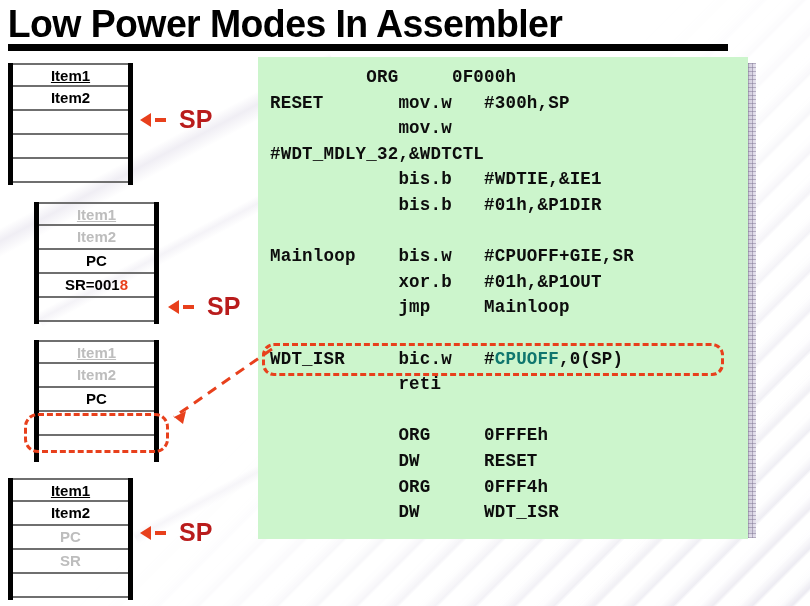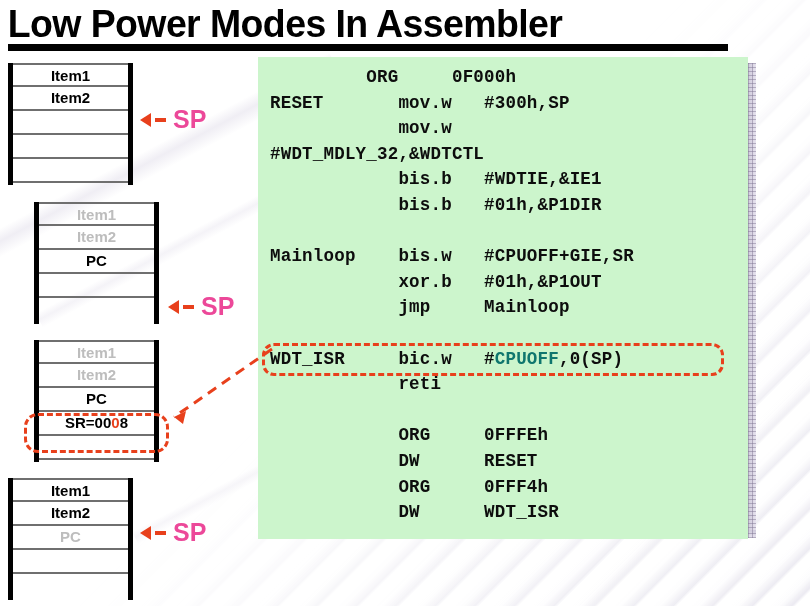--- a/index.html
+++ b/index.html
@@ -104,21 +104,21 @@
     line-height: 22px;
     text-align: center;
     font-family: "Liberation Sans", sans-serif;
     font-size: 15px;
     font-weight: bold;
     color: #000000;
     border-bottom: 2px solid #6f6f6f;
     background: transparent;
     white-space: nowrap;
   }
-  .cell.first { border-top: 2px solid #6f6f6f; }
+  .cell.first { border-top: 2px solid #6f6f6f; text-decoration: underline; }
   .cell.faded { color: #bdbdbd; }
   .cell.empty { color: transparent; }
   .cell .hot { color: #e8401c; }
 
   
   .sp-marker {
     position: absolute;
     display: flex;
     align-items: center;
     gap: 4px;
@@ -134,22 +134,22 @@
   .sp-dash {
     width: 11px;
     height: 4px;
     background: #e8401c;
     display: block;
   }
   .sp-label {
     font-family: "Liberation Sans", sans-serif;
     font-weight: bold;
     font-size: 25px;
-    color: #ec4899;
-    margin-left: 3px;
+    color: #b91c1c;
+    margin-left: 9px;
     line-height: 1;
   }
 
   
   .sr-highlight {
     position: absolute;
     border: 3px dashed #e8401c;
     border-radius: 14px;
     box-sizing: border-box;
     pointer-events: none;
@@ -259,54 +259,55 @@
     <span class="sp-label">SP</span>
   </div>
 
   <div class="stack" id="stack-2" style="left:34px; top:202px; width:125px; height:122px;">
     <div class="rail left"></div>
     <div class="rail right"></div>
     <div class="cells">
         <div class="cell first faded">Item1</div>
         <div class="cell faded">Item2</div>
         <div class="cell">PC</div>
+        <div class="cell">SR=001<span class="hot">8</span></div>
         <div class="cell empty">&nbsp;</div>
       </div>
   </div>
   <div class="sp-marker" id="sp-2" style="left:168px; top:294px;">
     <span class="sp-arrow"></span>
     <span class="sp-dash"></span>
     <span class="sp-label">SP</span>
   </div>
 
   <div class="stack" id="stack-3" style="left:34px; top:340px; width:125px; height:122px;">
     <div class="rail left"></div>
     <div class="rail right"></div>
     <div class="cells">
         <div class="cell first faded">Item1</div>
         <div class="cell faded">Item2</div>
         <div class="cell">PC</div>
-        <div class="cell">SR=00<span class="hot">0</span>8</div>
         <div class="cell empty">&nbsp;</div>
       </div>
   </div>
   <div class="sr-highlight" id="sr-hl" style="left:24px; top:413px; width:145px; height:40px;"></div>
 
   <svg class="connector" style="left:150px; top:345px; width:130px; height:95px;" viewBox="0 0 130 95">
     <line x1="122" y1="4" x2="24" y2="72" stroke="#e8401c" stroke-width="3" stroke-dasharray="10 7" stroke-linecap="butt"></line>
     <polygon points="24,72 36,66 33,79" fill="#e8401c"></polygon>
   </svg>
 
   <div class="stack" id="stack-4" style="left:8px; top:478px; width:125px; height:122px;">
     <div class="rail left"></div>
     <div class="rail right"></div>
     <div class="cells">
         <div class="cell first">Item1</div>
         <div class="cell">Item2</div>
         <div class="cell faded">PC</div>
+        <div class="cell faded">SR</div>
         <div class="cell empty">&nbsp;</div>
       </div>
   </div>
   <div class="sp-marker" id="sp-4" style="left:140px; top:520px;">
     <span class="sp-arrow"></span>
     <span class="sp-dash"></span>
     <span class="sp-label">SP</span>
   </div>
 
 </div>

